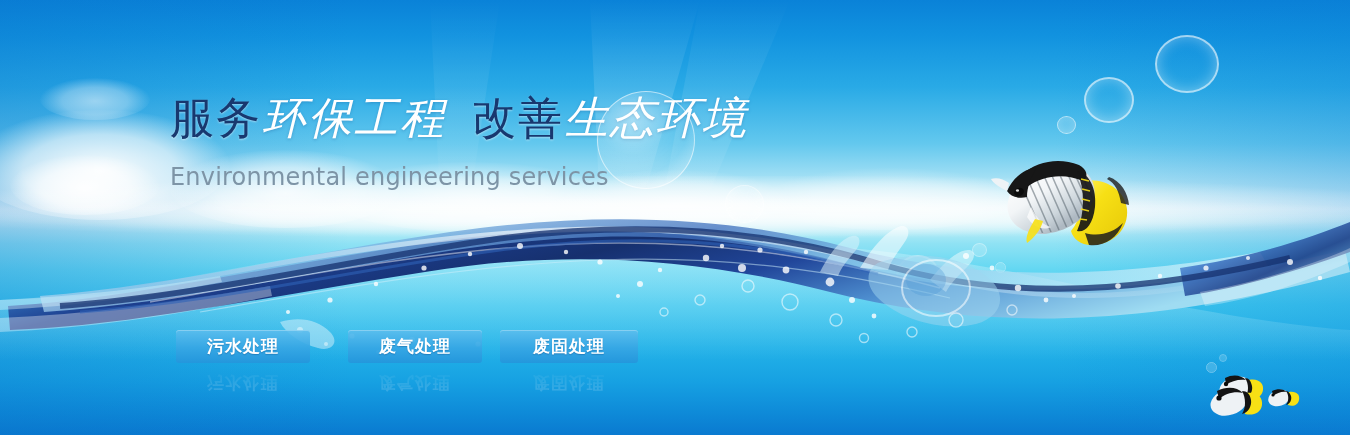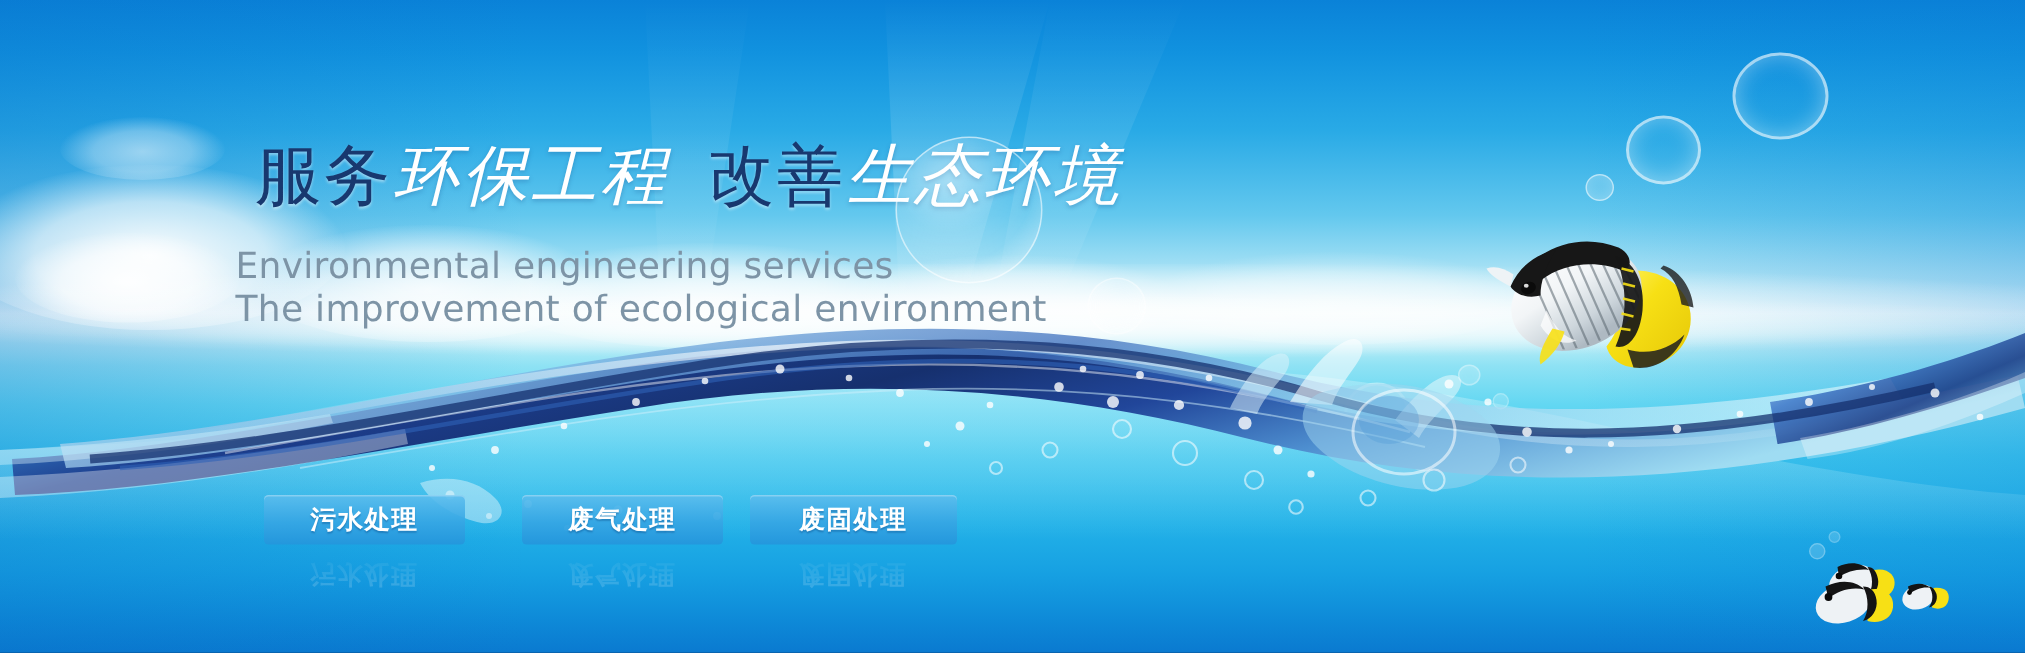--- a/index.html
+++ b/index.html
@@ -82,21 +82,21 @@
   }
   .hl-light {
     color: #ffffff;
     text-shadow: 0 1px 3px rgba(30,90,150,0.35);
     font-style: italic;
   }
   .hl-gap { display: inline-block; width: 26px; }
 
   .subline {
     position: absolute;
-    left: 157px;
+    left: 170px;
     font-size: 24px;
     line-height: 1.28;
     color: #7d94a6;
     white-space: nowrap;
     z-index: 20;
     font-family: "DejaVu Sans", "Liberation Sans", sans-serif;
     letter-spacing: 0.2px;
   }
   .subline.l1 { top: 162px; }
   .subline.l2 { top: 191px; }
@@ -199,21 +199,20 @@
   <div class="bubble" style="left:1057px; top:116px; width:17px; height:16px; border-width:1.5px;"></div>
   <div class="bubble" style="left:725px; top:185px; width:37px; height:36px; border-width:1.5px; opacity:.8;"></div>
 
   <div class="headline">
     <span class="hl-dark">服务</span><span class="hl-light">环保工程</span><span class="hl-gap"></span><span class="hl-dark">改善</span><span class="hl-light">生态环境</span>
   </div>
 
   <div class="bigbubble" style="left:597px; top:91px; width:96px; height:96px;"></div>
 
   <div class="subline l1">Environmental engineering services</div>
-  <div class="subline l2">The improvement of ecological environment</div>
 
   <svg class="wave-wrap" width="1350" height="435" viewBox="0 0 1350 435">
     <defs>
       <linearGradient id="wdeep" x1="0" y1="0" x2="1" y2="0.3">
         <stop offset="0%" stop-color="#7fd4ef"></stop>
         <stop offset="12%" stop-color="#3e8fd6"></stop>
         <stop offset="28%" stop-color="#1d3f8f"></stop>
         <stop offset="46%" stop-color="#16306e"></stop>
         <stop offset="62%" stop-color="#21469a"></stop>
         <stop offset="78%" stop-color="#4e8fd0"></stop>

